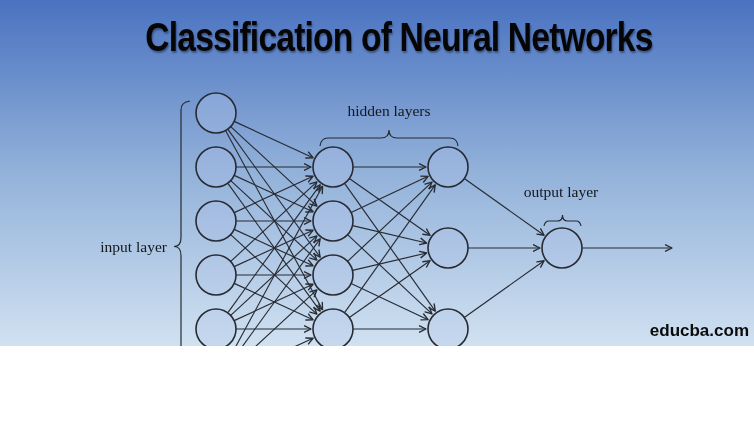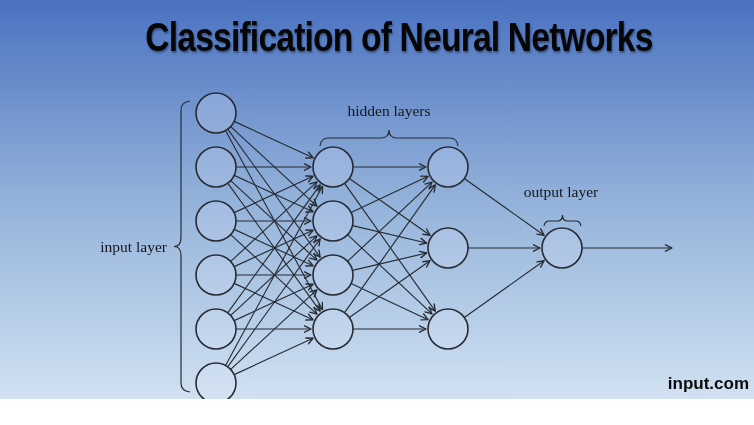--- a/index.html
+++ b/index.html
@@ -1,19 +1,19 @@
 <!DOCTYPE html>
 <html><head>
 <meta charset="utf-8">
 <style>
   html, body { margin: 0; padding: 0; }
   .page {
     position: relative;
     width: 754px;
-    height: 399px;
+    height: 346px;
     overflow: hidden;
     font-family: "Liberation Sans", sans-serif;
     
     background: linear-gradient(180deg, #4a72c0 0%, #93b2da 50%, #d0e1f1 100%);
   }
   .title {
     position: absolute;
     top: 14px;
     left: 0;
     width: 100%;
@@ -141,15 +141,15 @@
         <path d="M 190 101 Q 181 102 181 110 L 181 237.5 Q 181 246.5 174 246.5 Q 181 246.5 181 255.5 L 181 383 Q 181 391 190 392"></path>
         <path d="M 320 146 Q 321 138 328 138 L 381 138 Q 389 138 389 130 Q 389 138 397 138 L 450 138 Q 457 138 458 146"></path>
         <path d="M 544 226 Q 545 221 549 221 L 557.5 221 Q 562.5 221 562.5 215 Q 562.5 221 567.5 221 L 576 221 Q 580 221 581 226"></path>
       </g>
 
     <text id="input-label" class="diagram-label" x="167" y="252" text-anchor="end" fill="#15171c">input layer</text>
     <text id="hidden-label" class="diagram-label" x="389" y="116" text-anchor="middle" fill="#15171c">hidden layers</text>
     <text id="output-label" class="diagram-label" x="561" y="197" text-anchor="middle" fill="#15171c">output layer</text>
   </svg>
 
-  <div class="watermark">input.com</div>
+  <div class="watermark">educba.com</div>
 
 </div>
 
 </body></html>

